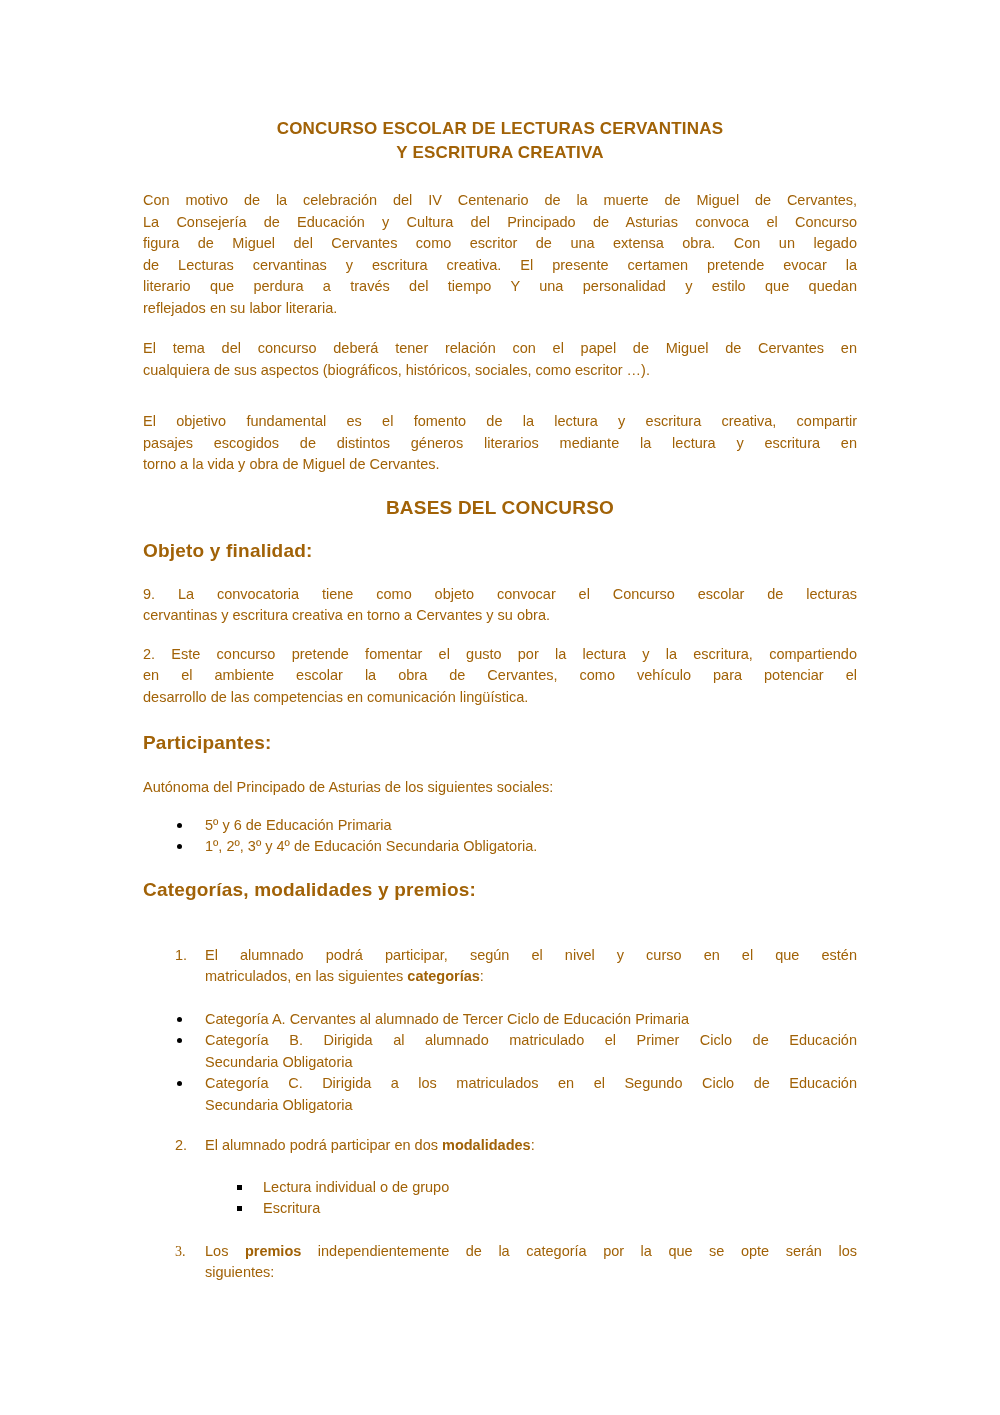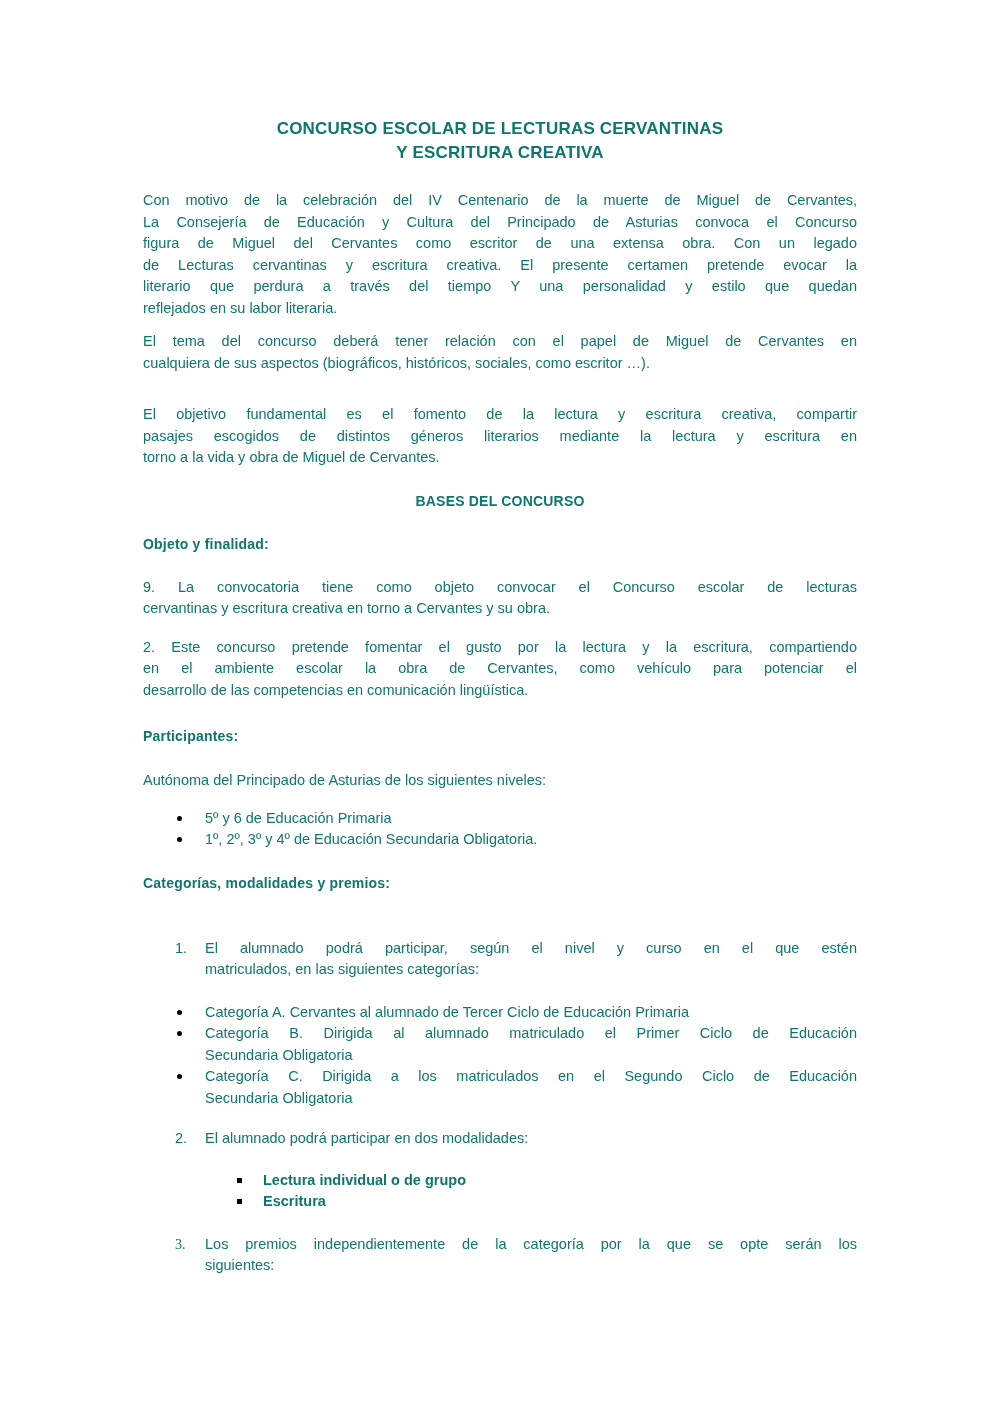--- a/index.html
+++ b/index.html
@@ -1,40 +1,40 @@
 <!DOCTYPE html>
 <html lang="es"><head>
 <meta charset="utf-8">
 <style>
   html,body{margin:0;padding:0;background:#ffffff;}
   .page{
     position:relative;
     width:1000px;height:1306px;
-    background:#ffffff;color:#0f766e;
+    background:#ffffff;color:#a16207;
     font-family:"Liberation Sans","DejaVu Sans",sans-serif;
     font-size:14.5px;line-height:21.5px;
     overflow:hidden;
     box-sizing:border-box;
   }
   .content{padding:117px 143px 0 143px;}
   .title{text-align:center;font-weight:bold;font-size:17px;line-height:24px;letter-spacing:0.2px;}
-  .heading{font-weight:bold;font-size:14px;line-height:22px;letter-spacing:0.2px;}
+  .heading{font-weight:bold;font-size:19px;line-height:22px;letter-spacing:0.2px;}
   .center{text-align:center;}
   .line{white-space:normal;}
   
   .fill{text-align:justify;text-align-last:justify;}
   
   .li{position:relative;padding-left:62px;}
   .li .num{position:absolute;left:32px;top:0;width:28px;}
   .serif{font-family:"Liberation Serif","DejaVu Serif",serif;font-size:14px;}
   .bullet-row{position:relative;padding-left:62px;}
   .dot{position:absolute;left:34px;top:8px;width:5px;height:5px;border-radius:50%;background:#000;}
-  .sub-row{position:relative;padding-left:120px;font-weight:bold;}
+  .sub-row{position:relative;padding-left:120px;}
   .sqr{position:absolute;left:94px;top:8px;width:5px;height:5px;background:#000;}
-  b{font-weight:normal;}
+  b{font-weight:bold;}
 </style>
 </head>
 <body>
 
 <div class="page">
   <div class="content">
 
     <div class="title">
       <div>CONCURSO ESCOLAR DE LECTURAS CERVANTINAS</div>
       <div>Y ESCRITURA CREATIVA</div>
@@ -42,21 +42,21 @@
 
     <div style="margin-top:25px">
         <div class="line fill">Con motivo de la celebración del IV Centenario de la muerte de Miguel de Cervantes,</div>
         <div class="line fill">La Consejería de Educación y Cultura del Principado de Asturias convoca el Concurso</div>
         <div class="line fill">figura de Miguel del Cervantes como escritor de una extensa obra. Con un legado</div>
         <div class="line fill">de Lecturas cervantinas y escritura creativa. El presente certamen pretende evocar la</div>
         <div class="line fill">literario que perdura a través del tiempo Y una personalidad y estilo que quedan</div>
         <div class="line">reflejados en su labor literaria.</div>
       </div>
 
-    <div style="margin-top:12px">
+    <div style="margin-top:19px">
         <div class="line fill">El tema del concurso deberá tener relación con el papel de Miguel de Cervantes en</div>
         <div class="line">cualquiera de sus aspectos (biográficos, históricos, sociales, como escritor …).</div>
       </div>
 
     <div style="margin-top:30px">
         <div class="line fill">El objetivo fundamental es el fomento de la lectura y escritura creativa, compartir</div>
         <div class="line fill">pasajes escogidos de distintos géneros literarios mediante la lectura y escritura en</div>
         <div class="line">torno a la vida y obra de Miguel de Cervantes.</div>
       </div>
 
@@ -71,21 +71,21 @@
 
     <div style="margin-top:17px">
         <div class="line fill">2. Este concurso pretende fomentar el gusto por la lectura y la escritura, compartiendo</div>
         <div class="line fill">en el ambiente escolar la obra de Cervantes, como vehículo para potenciar el</div>
         <div class="line">desarrollo de las competencias en comunicación lingüística.</div>
       </div>
 
     <div class="heading" style="margin-top:24px">Participantes:</div>
 
     <div style="margin-top:23px">
-        <div class="line">Autónoma del Principado de Asturias de los siguientes niveles:</div>
+        <div class="line">Autónoma del Principado de Asturias de los siguientes sociales:</div>
       </div>
 
     <div style="margin-top:16px">
       <div class="bullet-row">
         <span class="dot"></span>
         <div class="line">5º y 6 de Educación Primaria</div>
       </div>
       <div class="bullet-row">
         <span class="dot"></span>
         <div class="line">1º, 2º, 3º y 4º de Educación Secundaria Obligatoria.</div>

